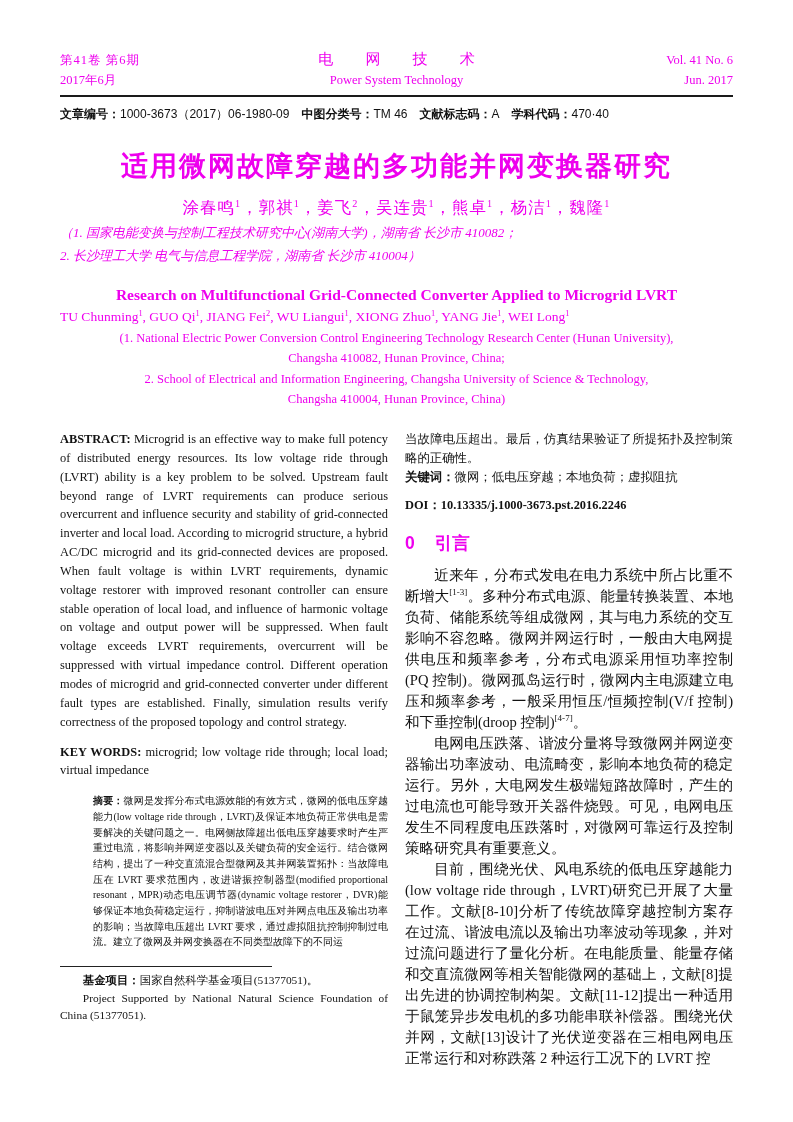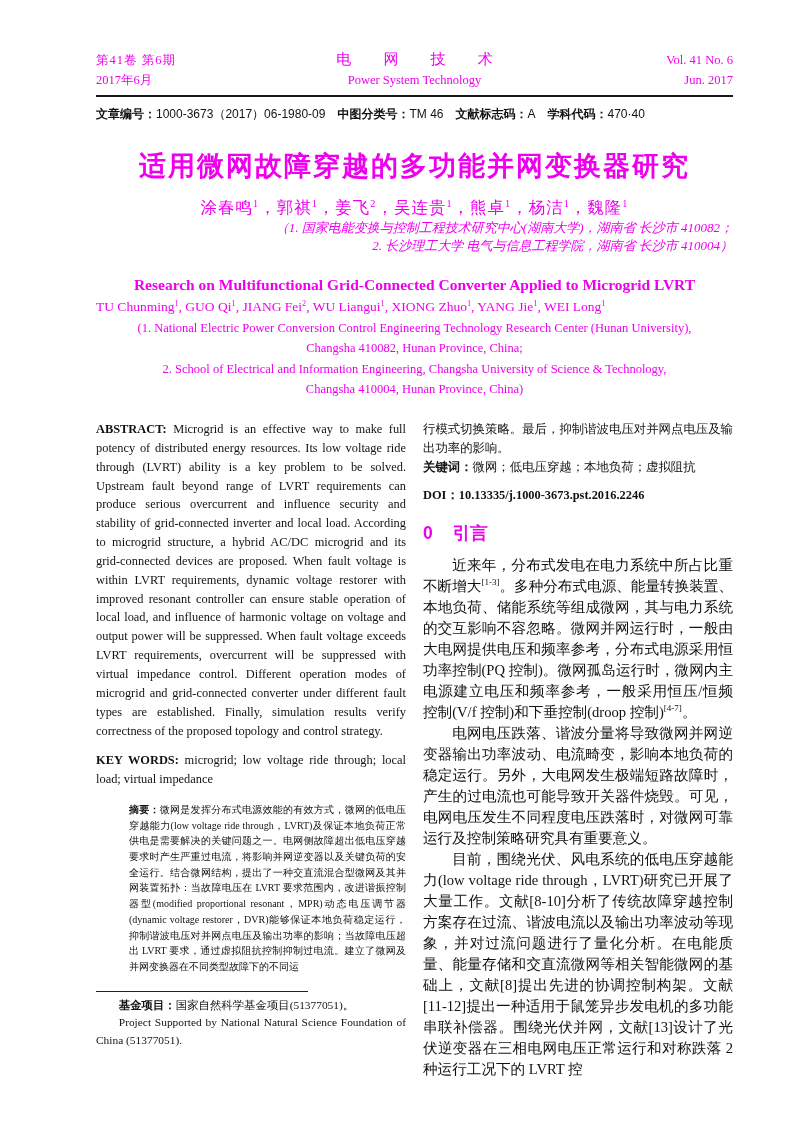--- a/index.html
+++ b/index.html
@@ -1,37 +1,37 @@
 <!DOCTYPE html>
 <html><head>
 <meta charset="utf-8">
 <style>
   html,body{margin:0;padding:0;background:#ffffff;}
   body{width:793px;height:1122px;overflow:hidden;}
   .page{
     box-sizing:border-box;width:793px;height:848px;
-    padding:50px 60px 0 96px;
+    padding:50px 60px 0 60px;
     font-family:"Liberation Serif",serif;color:#121212;
     --magenta:#ee00ee;
   }
   
   .jheader{display:flex;justify-content:space-between;border-bottom:2px solid #1a1a1a;padding-bottom:5px;}
   .hdr-left,.hdr-right{font-size:12.5px;line-height:1.6;color:var(--magenta);width:170px;font-family:"Liberation Serif",serif;}
   .hdr-left div:first-child{letter-spacing:1px;}
   .hdr-right{text-align:right;}
   .hdr-center{text-align:center;color:var(--magenta);}
   .journal-cn{font-size:15px;letter-spacing:14px;padding-left:14px;font-family:"Liberation Sans",sans-serif;}
   .journal-en{font-size:12.5px;margin-top:4px;}
   .meta-row{display:flex;gap:12px;margin-top:9px;font-size:12px;font-family:"Liberation Sans",sans-serif;color:#111;}
   .meta-row b{font-weight:700;}
   
   .title-cn{margin:25px 0 0;text-align:center;color:var(--magenta);
     font-family:"Liberation Sans",sans-serif;font-size:27px;font-weight:700;letter-spacing:2px;}
   .authors-cn{margin-top:13px;text-align:center;color:var(--magenta);font-size:16.5px;letter-spacing:1px;}
-  .affil-cn{text-align:right;color:var(--magenta);font-size:13px;font-style:italic;}
+  .affil-cn{margin-top:5px;text-align:left;color:var(--magenta);font-size:13px;font-style:italic;}
   .title-en{margin-top:21px;text-align:center;color:var(--magenta);font-size:15.5px;font-weight:700;}
   .authors-en{margin-top:5px;color:var(--magenta);font-size:13.5px;}
   .affil-en{text-align:center;color:var(--magenta);font-size:12.5px;line-height:1.62;}
   .affil-en-block{margin-top:3px;}
   
   .columns{display:flex;gap:17px;margin-top:21px;}
   .col{flex:1;min-width:0;}
   p{margin:0;}
   sup{font-size:0.62em;line-height:0;}
   .abstract,.keywords{font-size:12.4px;line-height:1.52;text-align:justify;}
@@ -102,21 +102,21 @@
       <p class="abstract-cn"><span class="lbl-cn">摘要：</span><span>微网是发挥分布式电源效能的有效方式，微网的低电压穿越能力(low voltage ride through，LVRT)及保证本地负荷正常供电是需要解决的关键问题之一。电网侧故障超出低电压穿越要求时产生严重过电流，将影响并网逆变器以及关键负荷的安全运行。结合微网结构，提出了一种交直流混合型微网及其并网装置拓扑：当故障电压在 LVRT 要求范围内，改进谐振控制器型(modified proportional resonant，MPR)动态电压调节器(dynamic voltage restorer，DVR)能够保证本地负荷稳定运行，抑制谐波电压对并网点电压及输出功率的影响；当故障电压超出 LVRT 要求，通过虚拟阻抗控制抑制过电流。建立了微网及并网变换器在不同类型故障下的不同运</span></p>
 
       <div class="footnote">
         <div class="footnote-rule"></div>
         <p class="fund-cn"><span class="lbl-cn">基金项目：</span><span>国家自然科学基金项目(51377051)。</span></p>
         <p class="fund-en">Project Supported by National Natural Science Foundation of China (51377051).</p>
       </div>
     </div>
 
     <div class="col">
-      <p class="abstract-cn-cont">行模式切换策略。最后，抑制谐波电压对并网点电压及输出功率的影响。</p>
+      <p class="abstract-cn-cont">当故障电压超出。最后，仿真结果验证了所提拓扑及控制策略的正确性。</p>
       <p class="keywords-cn"><span class="lbl-cn">关键词：</span><span>微网；低电压穿越；本地负荷；虚拟阻抗</span></p>
       <p class="doi-line"><span>DOI：</span><span>10.13335/j.1000-3673.pst.2016.2246</span></p>
 
       <h2 class="section-heading"><span>0</span><span class="sec-title">引言</span></h2>
 
       <p class="body-cn">近来年，分布式发电在电力系统中所占比重不断增大<sup>[1-3]</sup>。多种分布式电源、能量转换装置、本地负荷、储能系统等组成微网，其与电力系统的交互影响不容忽略。微网并网运行时，一般由大电网提供电压和频率参考，分布式电源采用恒功率控制(PQ 控制)。微网孤岛运行时，微网内主电源建立电压和频率参考，一般采用恒压/恒频控制(V/f 控制)和下垂控制(droop 控制)<sup>[4-7]</sup>。</p>
       <p class="body-cn">电网电压跌落、谐波分量将导致微网并网逆变器输出功率波动、电流畸变，影响本地负荷的稳定运行。另外，大电网发生极端短路故障时，产生的过电流也可能导致开关器件烧毁。可见，电网电压发生不同程度电压跌落时，对微网可靠运行及控制策略研究具有重要意义。</p>
       <p class="body-cn">目前，围绕光伏、风电系统的低电压穿越能力(low voltage ride through，LVRT)研究已开展了大量工作。文献[8-10]分析了传统故障穿越控制方案存在过流、谐波电流以及输出功率波动等现象，并对过流问题进行了量化分析。在电能质量、能量存储和交直流微网等相关智能微网的基础上，文献[8]提出先进的协调控制构架。文献[11-12]提出一种适用于鼠笼异步发电机的多功能串联补偿器。围绕光伏并网，文献[13]设计了光伏逆变器在三相电网电压正常运行和对称跌落 2 种运行工况下的 LVRT 控</p>
     </div>
 

